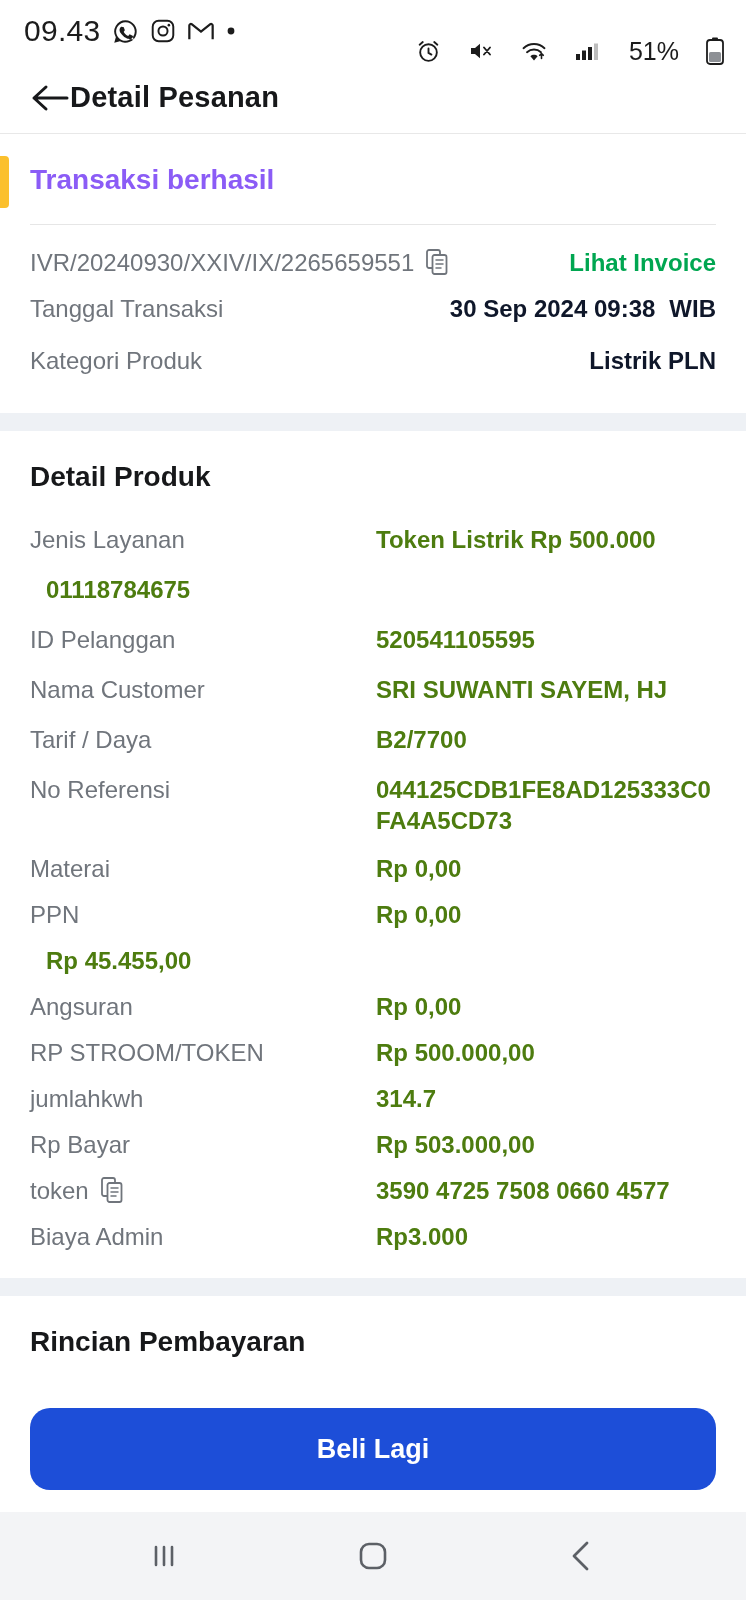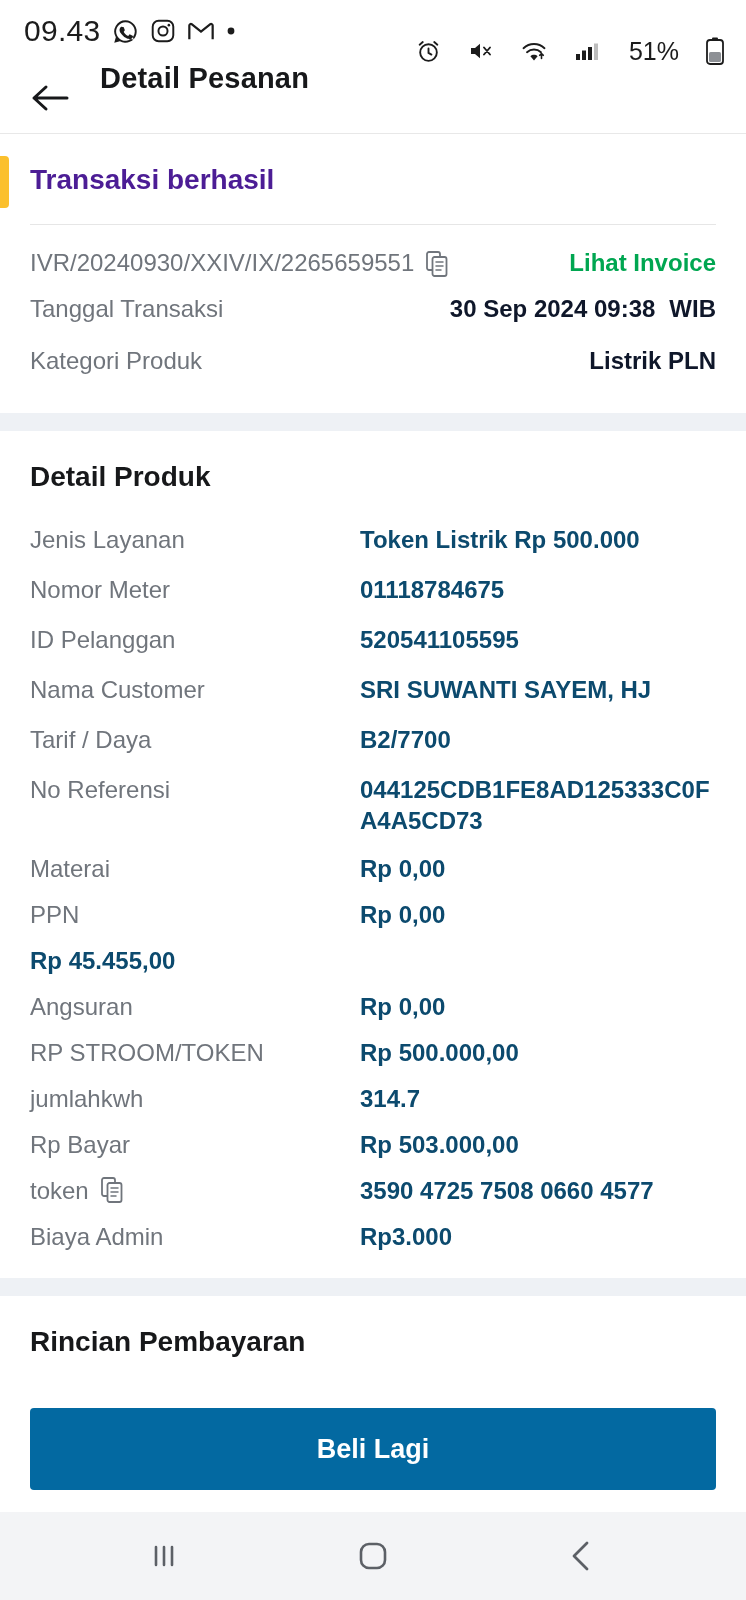--- a/index.html
+++ b/index.html
@@ -49,21 +49,21 @@
     font-size: 25px;
     color: #1c1c1c;
     margin-left: 2px;
   }
   .ic { display: inline-flex; align-items: center; justify-content: center; }
 
   
   .appbar {
     height: 72px;
     display: flex;
-    gap: 30px;
+    align-items: center;
     padding: 0 30px;
     border-bottom: 1px solid #e8e8e8;
     flex: 0 0 auto;
   }
   .appbar-title {
     font-size: 29px;
     font-weight: bold;
     color: #17181a;
     letter-spacing: 0.2px;
   }
@@ -84,36 +84,36 @@
     left: 0;
     top: 22px;
     width: 9px;
     height: 52px;
     background: #fbc02d;
     border-radius: 0 4px 4px 0;
   }
   .status-title {
     font-size: 28px;
     font-weight: bold;
-    color: #4c1d95;
+    color: #8b5cf6;
   }
   .divider-line {
     height: 1px;
     background: #e6e6e6;
     margin: 28px 0 0 0;
   }
   .inv-row {
     display: flex;
     align-items: center;
     justify-content: space-between;
     padding: 24px 0 6px 0;
   }
   .inv-id {
     display: flex;
-    align-items: flex-end;
+    align-items: flex-start;
     gap: 12px;
     font-size: 24px;
     color: #70757c;
   }
   .inv-link {
     font-size: 24px;
     font-weight: bold;
     color: #00a651;
     text-align: center;
   }
@@ -148,23 +148,24 @@
     color: #70757c;
     line-height: 1.3;
     display: flex;
     align-items: center;
     gap: 12px;
   }
   .kv-v {
     flex: 1 1 auto;
     font-size: 24px;
     font-weight: bold;
-    color: #0c4a6e;
+    color: #4d7c0f;
     line-height: 1.33;
     word-break: break-word;
+    margin-left: 16px;
   }
   .kv.tight { padding: 7px 0; }
 
   
   .pay-row {
     display: flex;
     align-items: baseline;
     justify-content: space-between;
     padding: 6px 0 0 0;
   }
@@ -172,22 +173,22 @@
   .pay-v { font-size: 24px; font-weight: bold; color: #17181a; }
 
   
   .cta-wrap {
     flex: 0 0 auto;
     padding: 18px 30px 22px 30px;
     background: #ffffff;
   }
   .cta {
     height: 82px;
-    border-radius: 4px;
-    background: #0369a1;
+    border-radius: 20px;
+    background: #1d4ed8;
     color: #ffffff;
     font-size: 27px;
     font-weight: bold;
     display: flex;
     align-items: center;
     justify-content: center;
     border: none;
     width: 100%;
     font-family: "Liberation Sans", sans-serif;
     cursor: pointer;
@@ -324,21 +325,20 @@
     <div class="gap"></div>
 
     <div class="card section">
       <div class="section-title">Detail Produk</div>
 
       <div class="kv">
         <span class="kv-k">Jenis Layanan</span>
         <span class="kv-v">Token Listrik Rp 500.000</span>
       </div>
       <div class="kv">
-        <span class="kv-k">Nomor Meter</span>
         <span class="kv-v">01118784675</span>
       </div>
       <div class="kv">
         <span class="kv-k">ID Pelanggan</span>
         <span class="kv-v">520541105595</span>
       </div>
       <div class="kv">
         <span class="kv-k">Nama Customer</span>
         <span class="kv-v">SRI SUWANTI SAYEM, HJ</span>
       </div>

